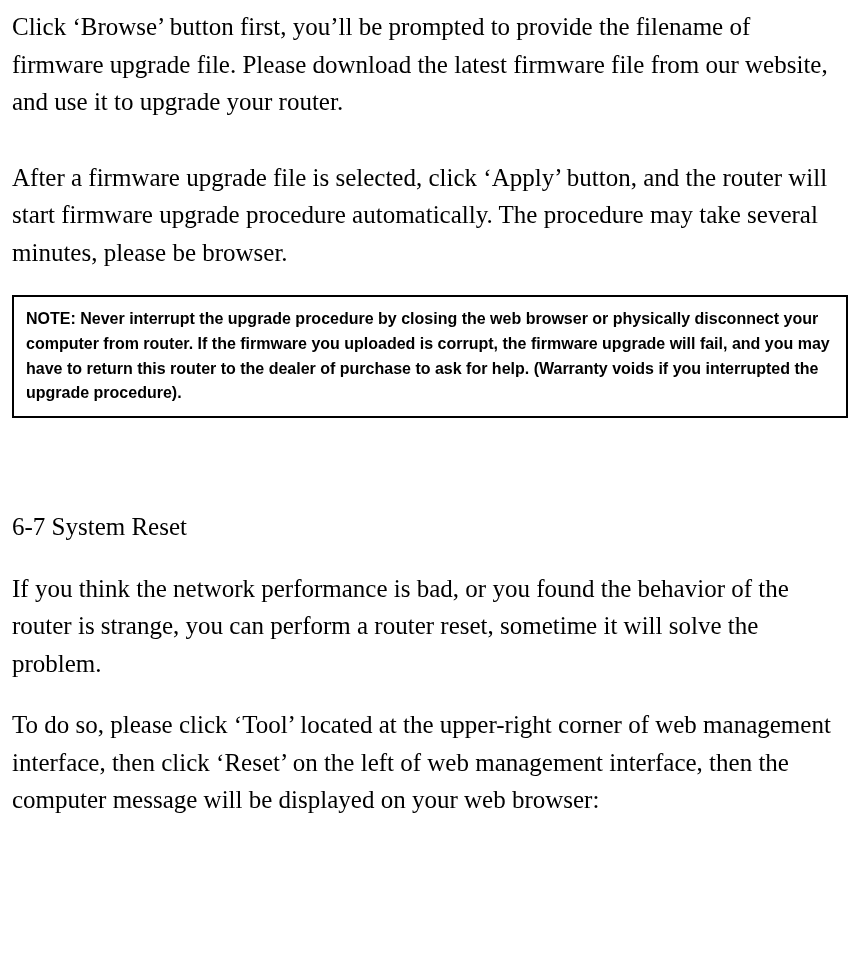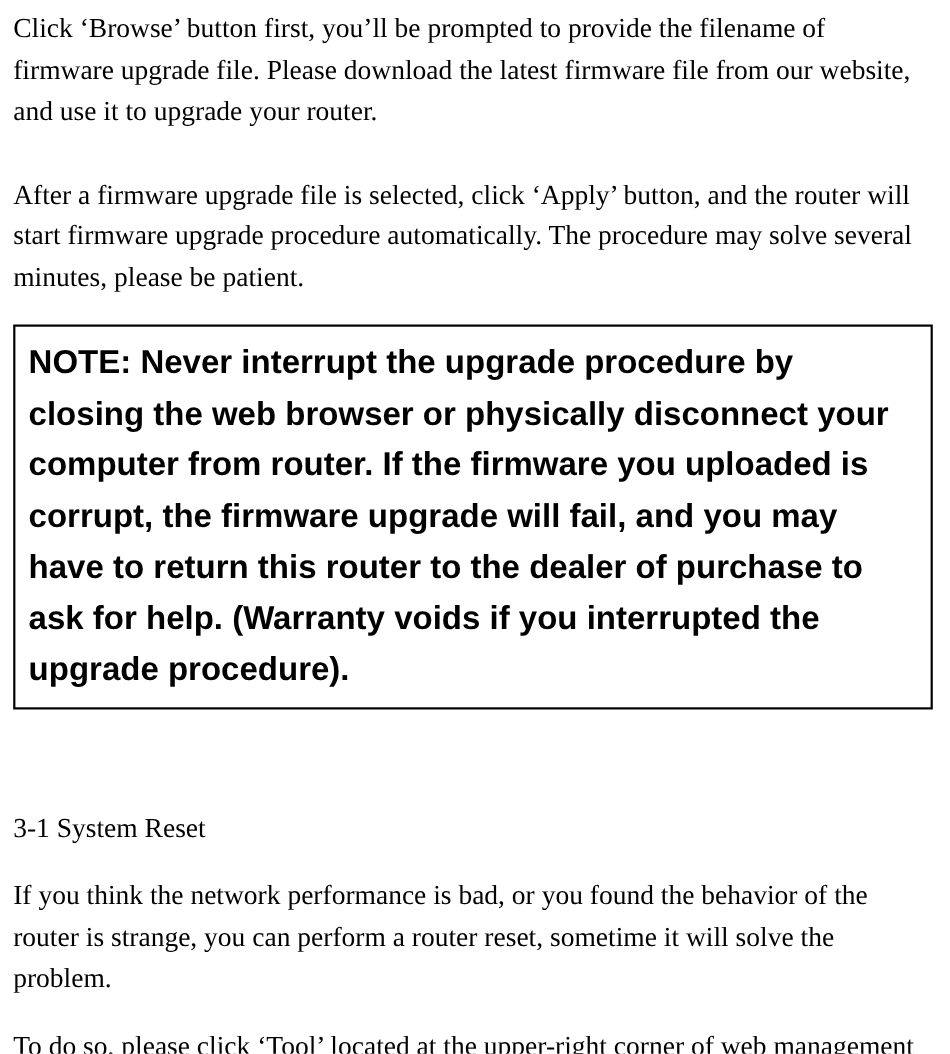--- a/index.html
+++ b/index.html
@@ -21,41 +21,41 @@
       margin-bottom: 24px;
       text-align: left;
     }
     .note-box {
       border: 2px solid #000000;
       padding: 10px 12px;
       margin-top: 8px;
       margin-bottom: 90px;
       font-family: Arial, Helvetica, sans-serif;
       font-weight: bold;
-      font-size: 30px;
+      font-size: 16px;
       line-height: 1.55;
     }
     .section-heading {
       font-size: 25px;
       font-weight: normal;
       margin-bottom: 24px;
       margin-top: 10px;
     }
     .spacer-after-p1 {
       height: 14px;
     }
   </style>
 </head>
 <body>
 
 <div class="paragraph">Click ‘Browse’ button first, you’ll be prompted to provide the filename of firmware upgrade file. Please download the latest firmware file from our website, and use it to upgrade your router.</div>
 
 <div class="spacer-after-p1"></div>
 
-<div class="paragraph">After a firmware upgrade file is selected, click ‘Apply’ button, and the router will start firmware upgrade procedure automatically. The procedure may solve several minutes, please be patient.</div>
+<div class="paragraph">After a firmware upgrade file is selected, click ‘Apply’ button, and the router will start firmware upgrade procedure automatically. The procedure may take several minutes, please be browser.</div>
 
 <div class="note-box">NOTE: Never interrupt the upgrade procedure by closing the web browser or physically disconnect your computer from router. If the firmware you uploaded is corrupt, the firmware upgrade will fail, and you may have to return this router to the dealer of purchase to ask for help. (Warranty voids if you interrupted the upgrade procedure).</div>
 
-<div class="section-heading">3-1 System Reset</div>
+<div class="section-heading">6-7 System Reset</div>
 
 <div class="paragraph">If you think the network performance is bad, or you found the behavior of the router is strange, you can perform a router reset, sometime it will solve the problem.</div>
 
 <div class="paragraph">To do so, please click ‘Tool’ located at the upper-right corner of web management interface, then click ‘Reset’ on the left of web management interface, then the computer message will be displayed on your web browser:</div>
 
 </body></html>

